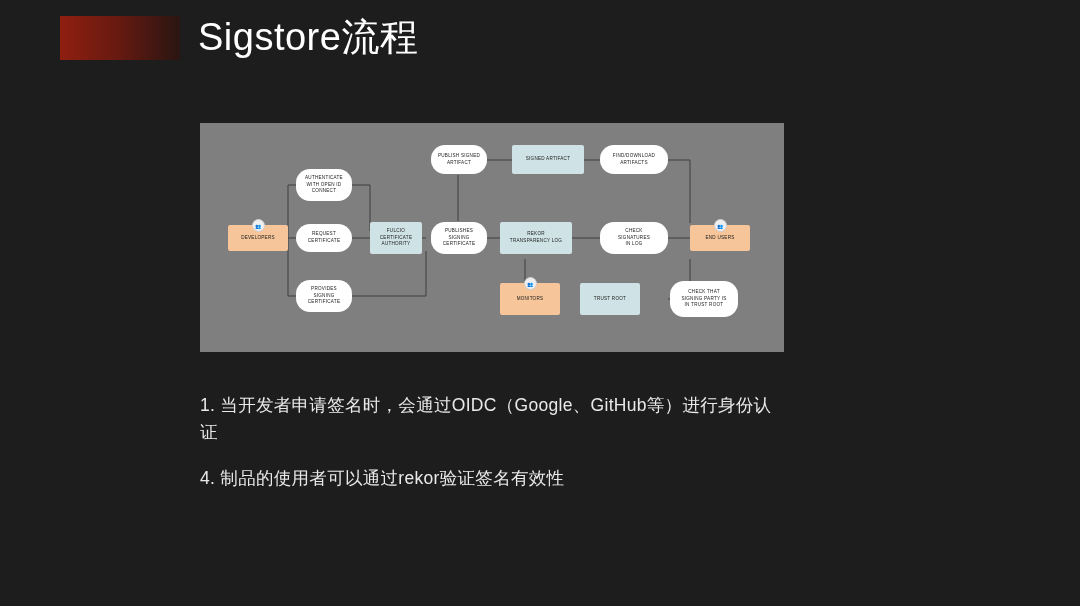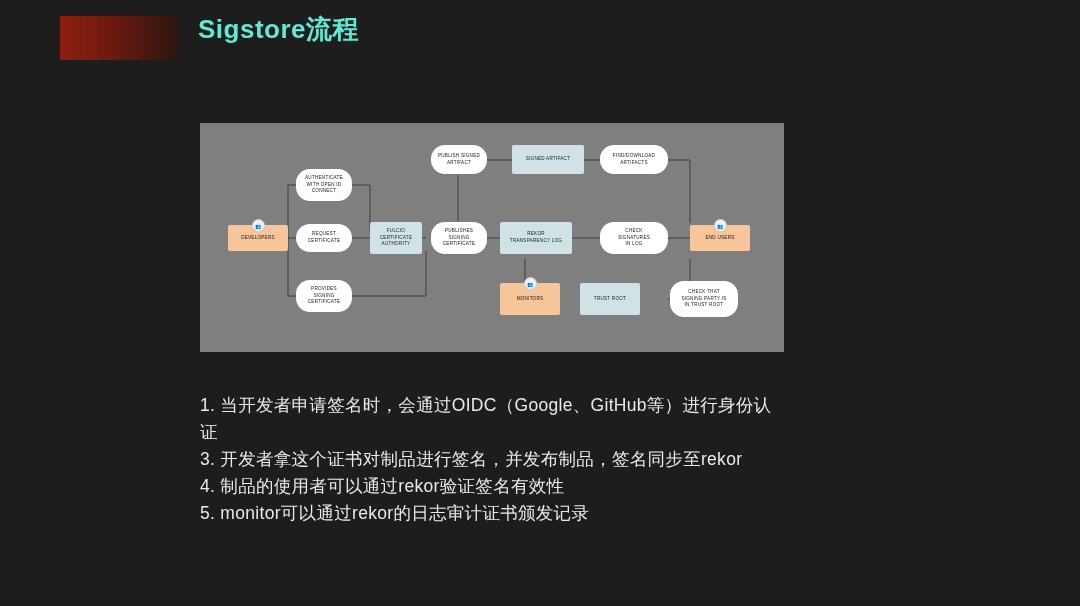--- a/index.html
+++ b/index.html
@@ -22,24 +22,24 @@
     left: 60px;
     top: 16px;
     width: 120px;
     height: 44px;
     background: linear-gradient(90deg, #8f1f10 0%, #6a1a10 45%, #2a1512 100%);
   }
   .slide-title {
     position: absolute;
     left: 198px;
     top: 12px;
-    font-size: 26px;
-    font-weight: 700;
+    font-size: 38px;
+    font-weight: 400;
     letter-spacing: .5px;
-    color: #5eead4;
+    color: #ffffff;
     white-space: nowrap;
   }
 
   
   .diagram-panel {
     position: absolute;
     left: 200px;
     top: 123px;
     width: 584px;
     height: 229px;
@@ -87,21 +87,21 @@
     position: absolute;
     left: 200px;
     top: 392px;
     width: 700px;
     font-size: 17.5px;
     line-height: 27px;
     color: #e9e9e9;
     letter-spacing: .3px;
   }
   .body-text p { margin: 0; }
-  .body-text p.gap { }
+  .body-text p.gap { margin-top: 19px; }
 </style>
 </head>
 <body>
 
 <div class="title-accent"></div>
 <div class="slide-title">Sigstore流程</div>
 
 <div class="diagram-panel">
 
   <svg class="diagram-svg" width="584" height="229">
@@ -214,16 +214,14 @@
   <div class="node pill white" style="left:470px; top:158px; width:68px; height:36px;">
       <span style="white-space:pre-line">CHECK THAT
 SIGNING PARTY IS
 IN TRUST ROOT</span>
     </div>
 </div>
 
 <div class="body-text">
   <p>1. 当开发者申请签名时，会通过OIDC（Google、GitHub等）进行身份认</p>
   <p>证</p>
-  <p>3. 开发者拿这个证书对制品进行签名，并发布制品，签名同步至rekor</p>
   <p class="gap">4. 制品的使用者可以通过rekor验证签名有效性</p>
-  <p class="gap">5. monitor可以通过rekor的日志审计证书颁发记录</p>
 </div>
 
 </body></html>

